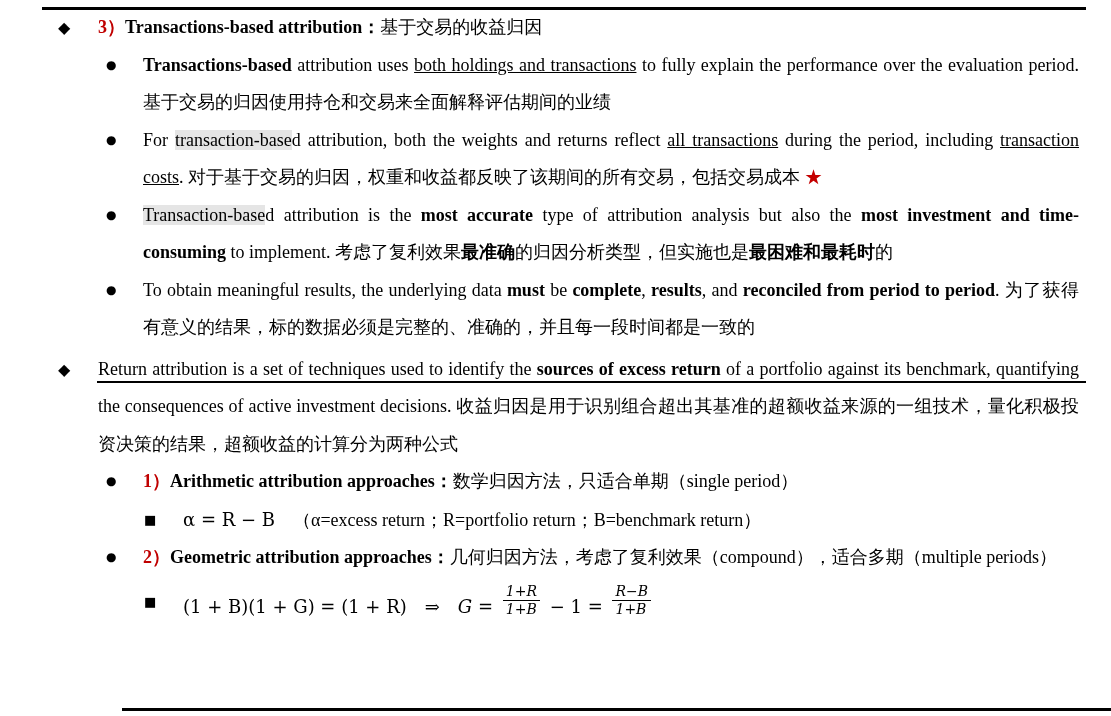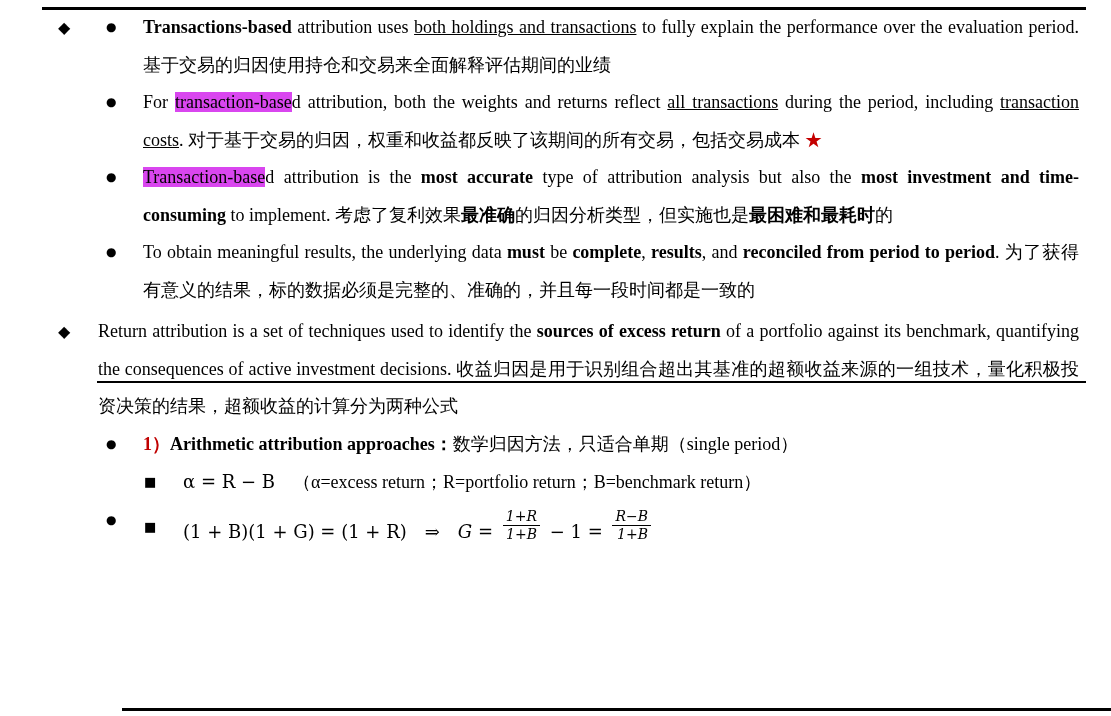--- a/index.html
+++ b/index.html
@@ -28,47 +28,48 @@
     font-family:"DejaVu Sans",sans-serif;
     line-height:37.5px;
   }
   .l1 > .marker { left:58px;  font-size:16px; }
   .l2 > .marker { left:106px; font-size:12px; }
   .l3 > .marker { left:144px; font-size:13px; }
 
   .b { font-weight:bold; }
   .u { text-decoration:underline; }
   .i { font-style:italic; }
-  .hl { background:#d946ef; }
+  .hl { background:#e5e5e5; }
   .math { font-family:"DejaVu Serif","Liberation Serif",serif; }
 
   #sec2-para { margin-top:4px; }
   .formula { line-height:48px; margin-top:6px; text-align:left; }
 
   .frac {
     display:inline-block;
     vertical-align:middle;
-    text-align:right;
+    text-align:left;
     font-style:italic;
     font-size:14px;
     margin:0 4px 16px 4px;
     font-family:"DejaVu Serif","Liberation Serif",serif;
   }
   .frac .num { display:block; line-height:17px; border-bottom:1.3px solid #000; padding:0 3px; }
   .frac .den { display:block; line-height:17px; padding:0 3px; }
 </style>
 </head>
 <body>
 
 <div class="doc">
 
   <div class="hline" id="top-line"></div>
 
   <div class="item l1 first">
     <span class="marker">◆</span>
+    <span><span class="b" style="color: rgb(192, 0, 0);">3）</span><span class="b">Transactions-based attribution：</span><span>基于交易的收益归因</span></span>
   </div>
 
   <div class="item l2">
     <span class="marker">●</span>
     <span><span class="b">Transactions-based</span><span> attribution uses </span><span class="u">both holdings and transactions</span><span> to fully explain the performance over the evaluation period. </span><span>基于交易的归因使用持仓和交易来全面解释评估期间的业绩</span></span>
   </div>
 
   <div class="item l2">
     <span class="marker">●</span>
     <span><span>For </span><span class="hl">transaction-base</span><span>d attribution, both the weights and returns reflect </span><span class="u">all transactions</span><span> during the period, including </span><span class="u">transaction costs</span><span>. 对于基于交易的归因，权重和收益都反映了该期间的所有交易，包括交易成本 </span><span style="color: rgb(196, 0, 0);">★</span></span>
@@ -96,20 +97,21 @@
     <span><span class="b" style="color: rgb(192, 0, 0);">1）</span><span class="b">Arithmetic attribution approaches：</span><span>数学归因方法，只适合单期（single period）</span></span>
   </div>
 
   <div class="item l3">
     <span class="marker">■</span>
     <span><span class="math">α = R − B</span><span>　（α=excess return；R=portfolio return；B=benchmark return）</span></span>
   </div>
 
   <div class="item l2">
     <span class="marker">●</span>
+    <span><span class="b" style="color: rgb(192, 0, 0);">2）</span><span class="b">Geometric attribution approaches：</span><span>几何归因方法，考虑了复利效果（compound），适合多期（multiple periods）</span></span>
   </div>
 
   <div class="item l3 formula">
     <span class="marker">■</span>
     <span><span class="math">(1 + B)(1 + G) = (1 + R)</span><span class="math">  ⇒  </span><span class="i math">G</span><span class="math"> = </span><span class="frac"><span class="num">1+R</span><span class="den">1+B</span></span><span class="math"> − 1 = </span><span class="frac"><span class="num">R−B</span><span class="den">1+B</span></span></span>
   </div>
 
   <div class="hline" id="bottom-line"></div>
 
 </div>

